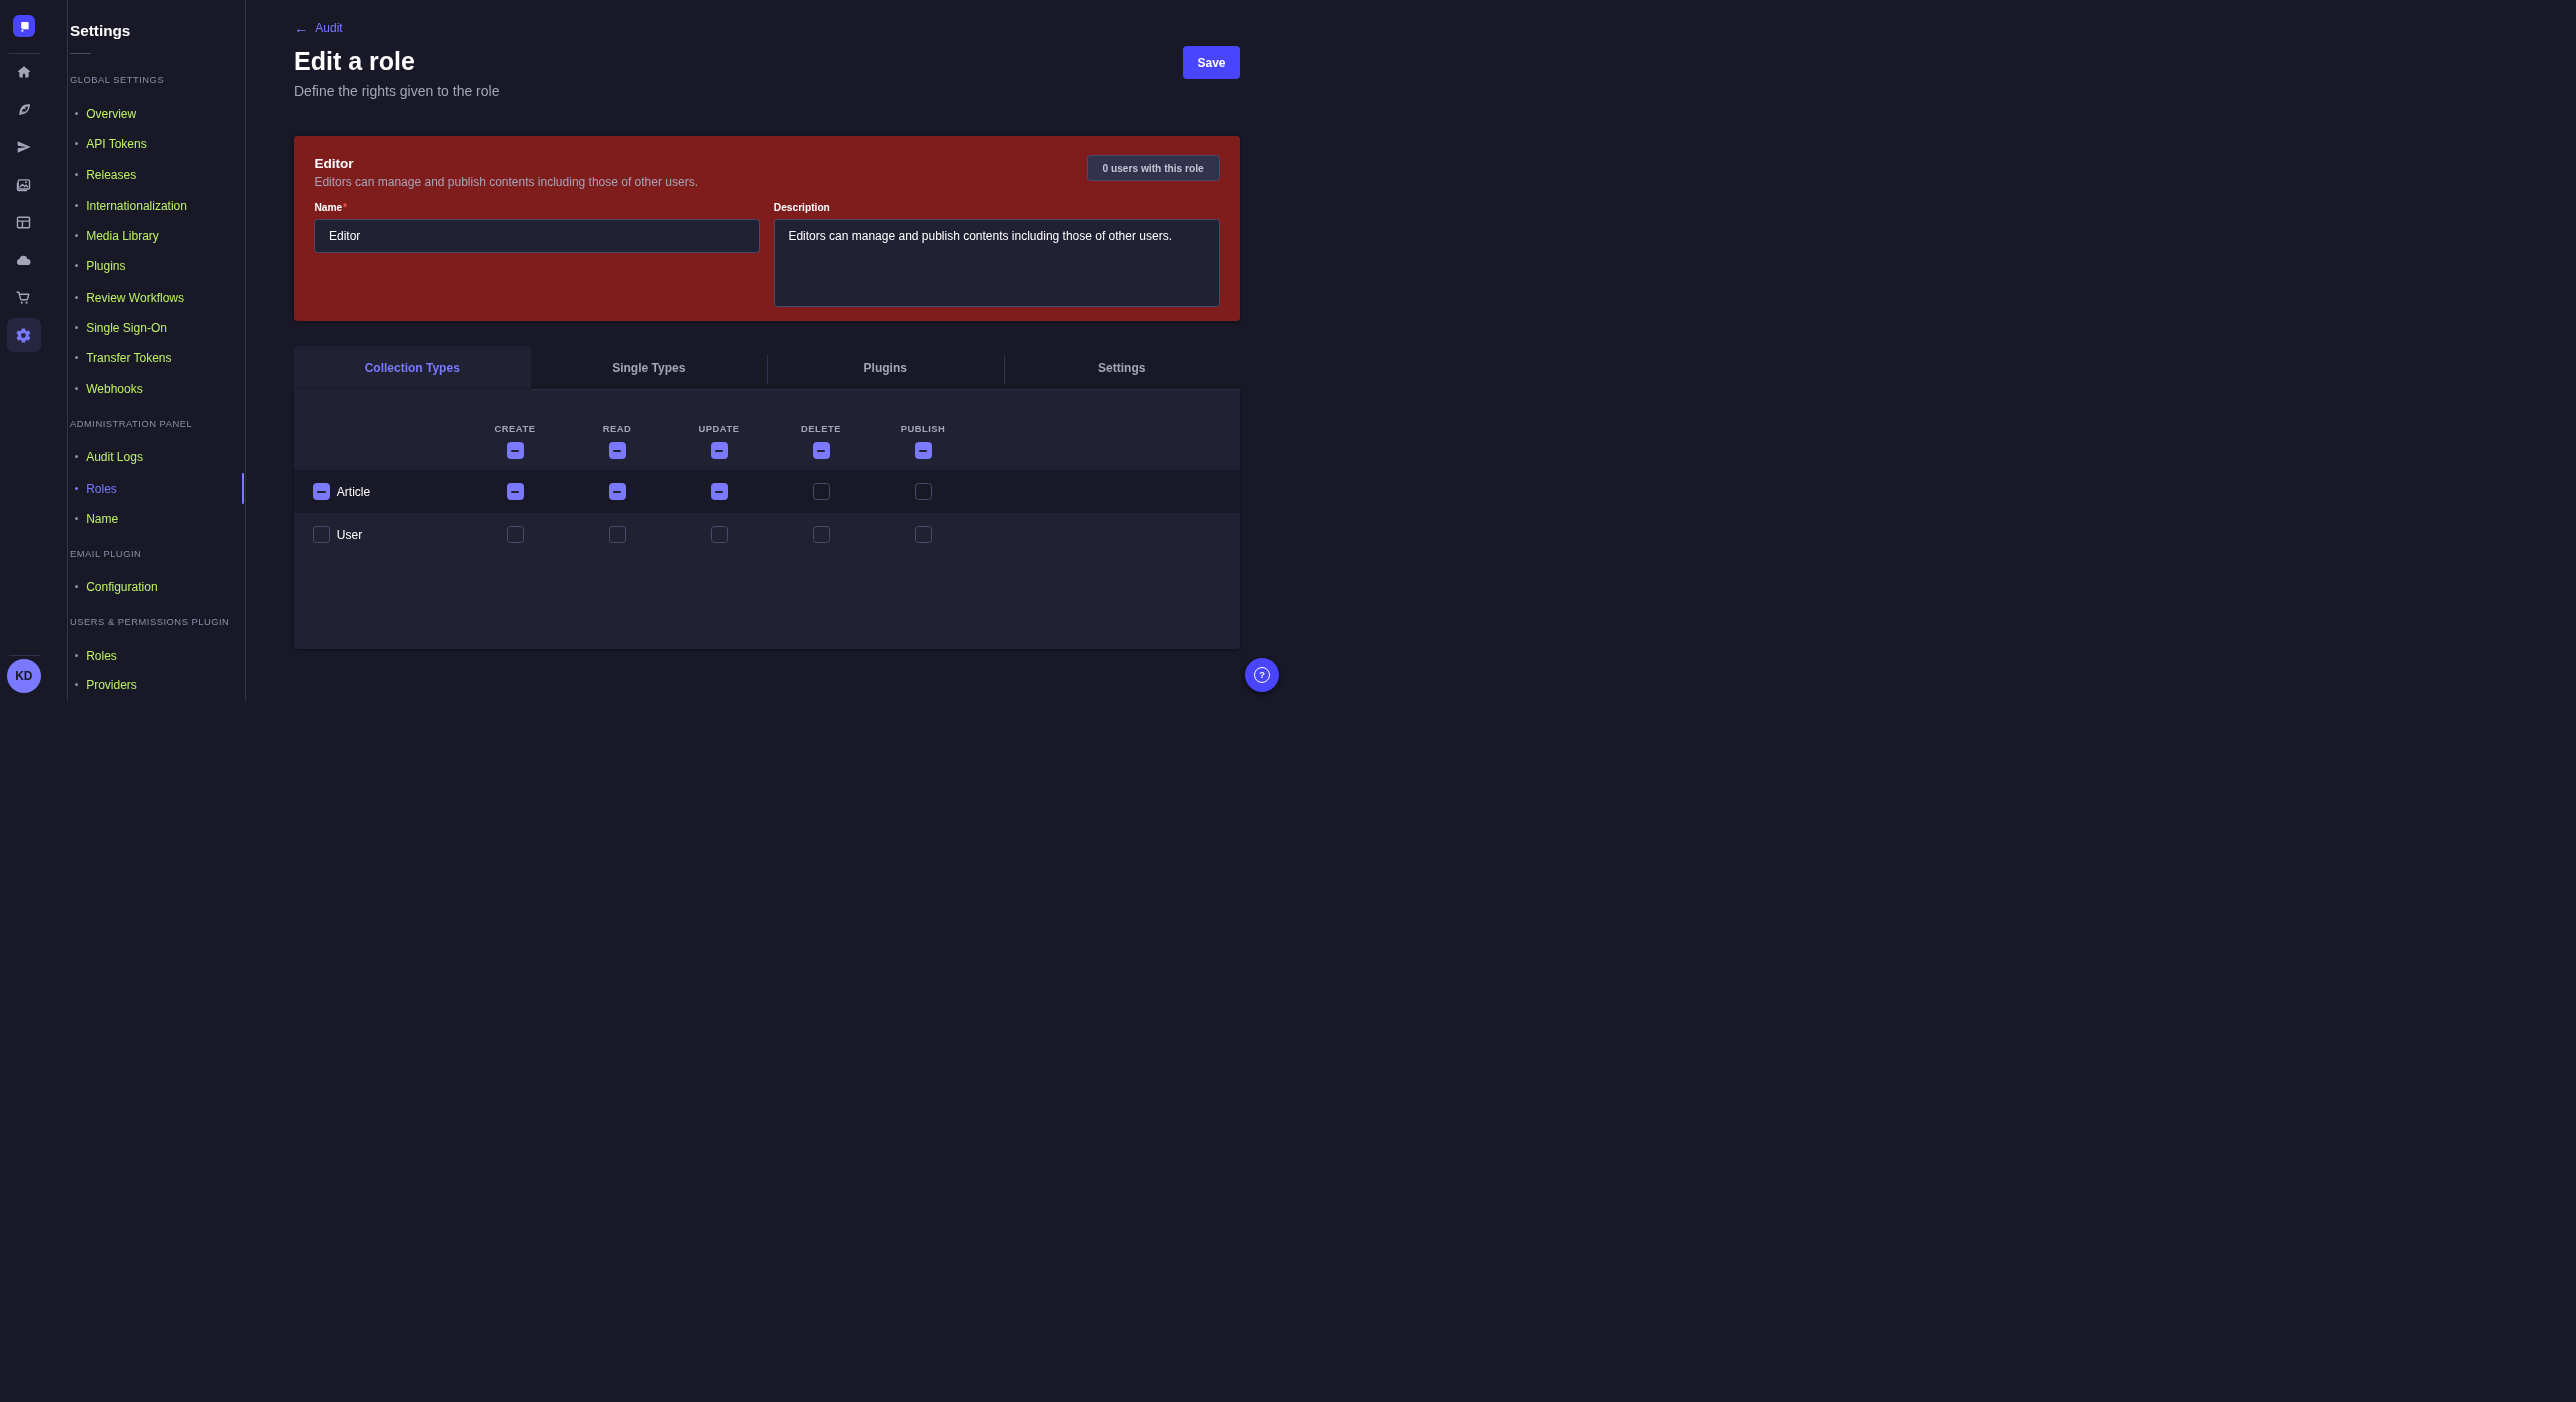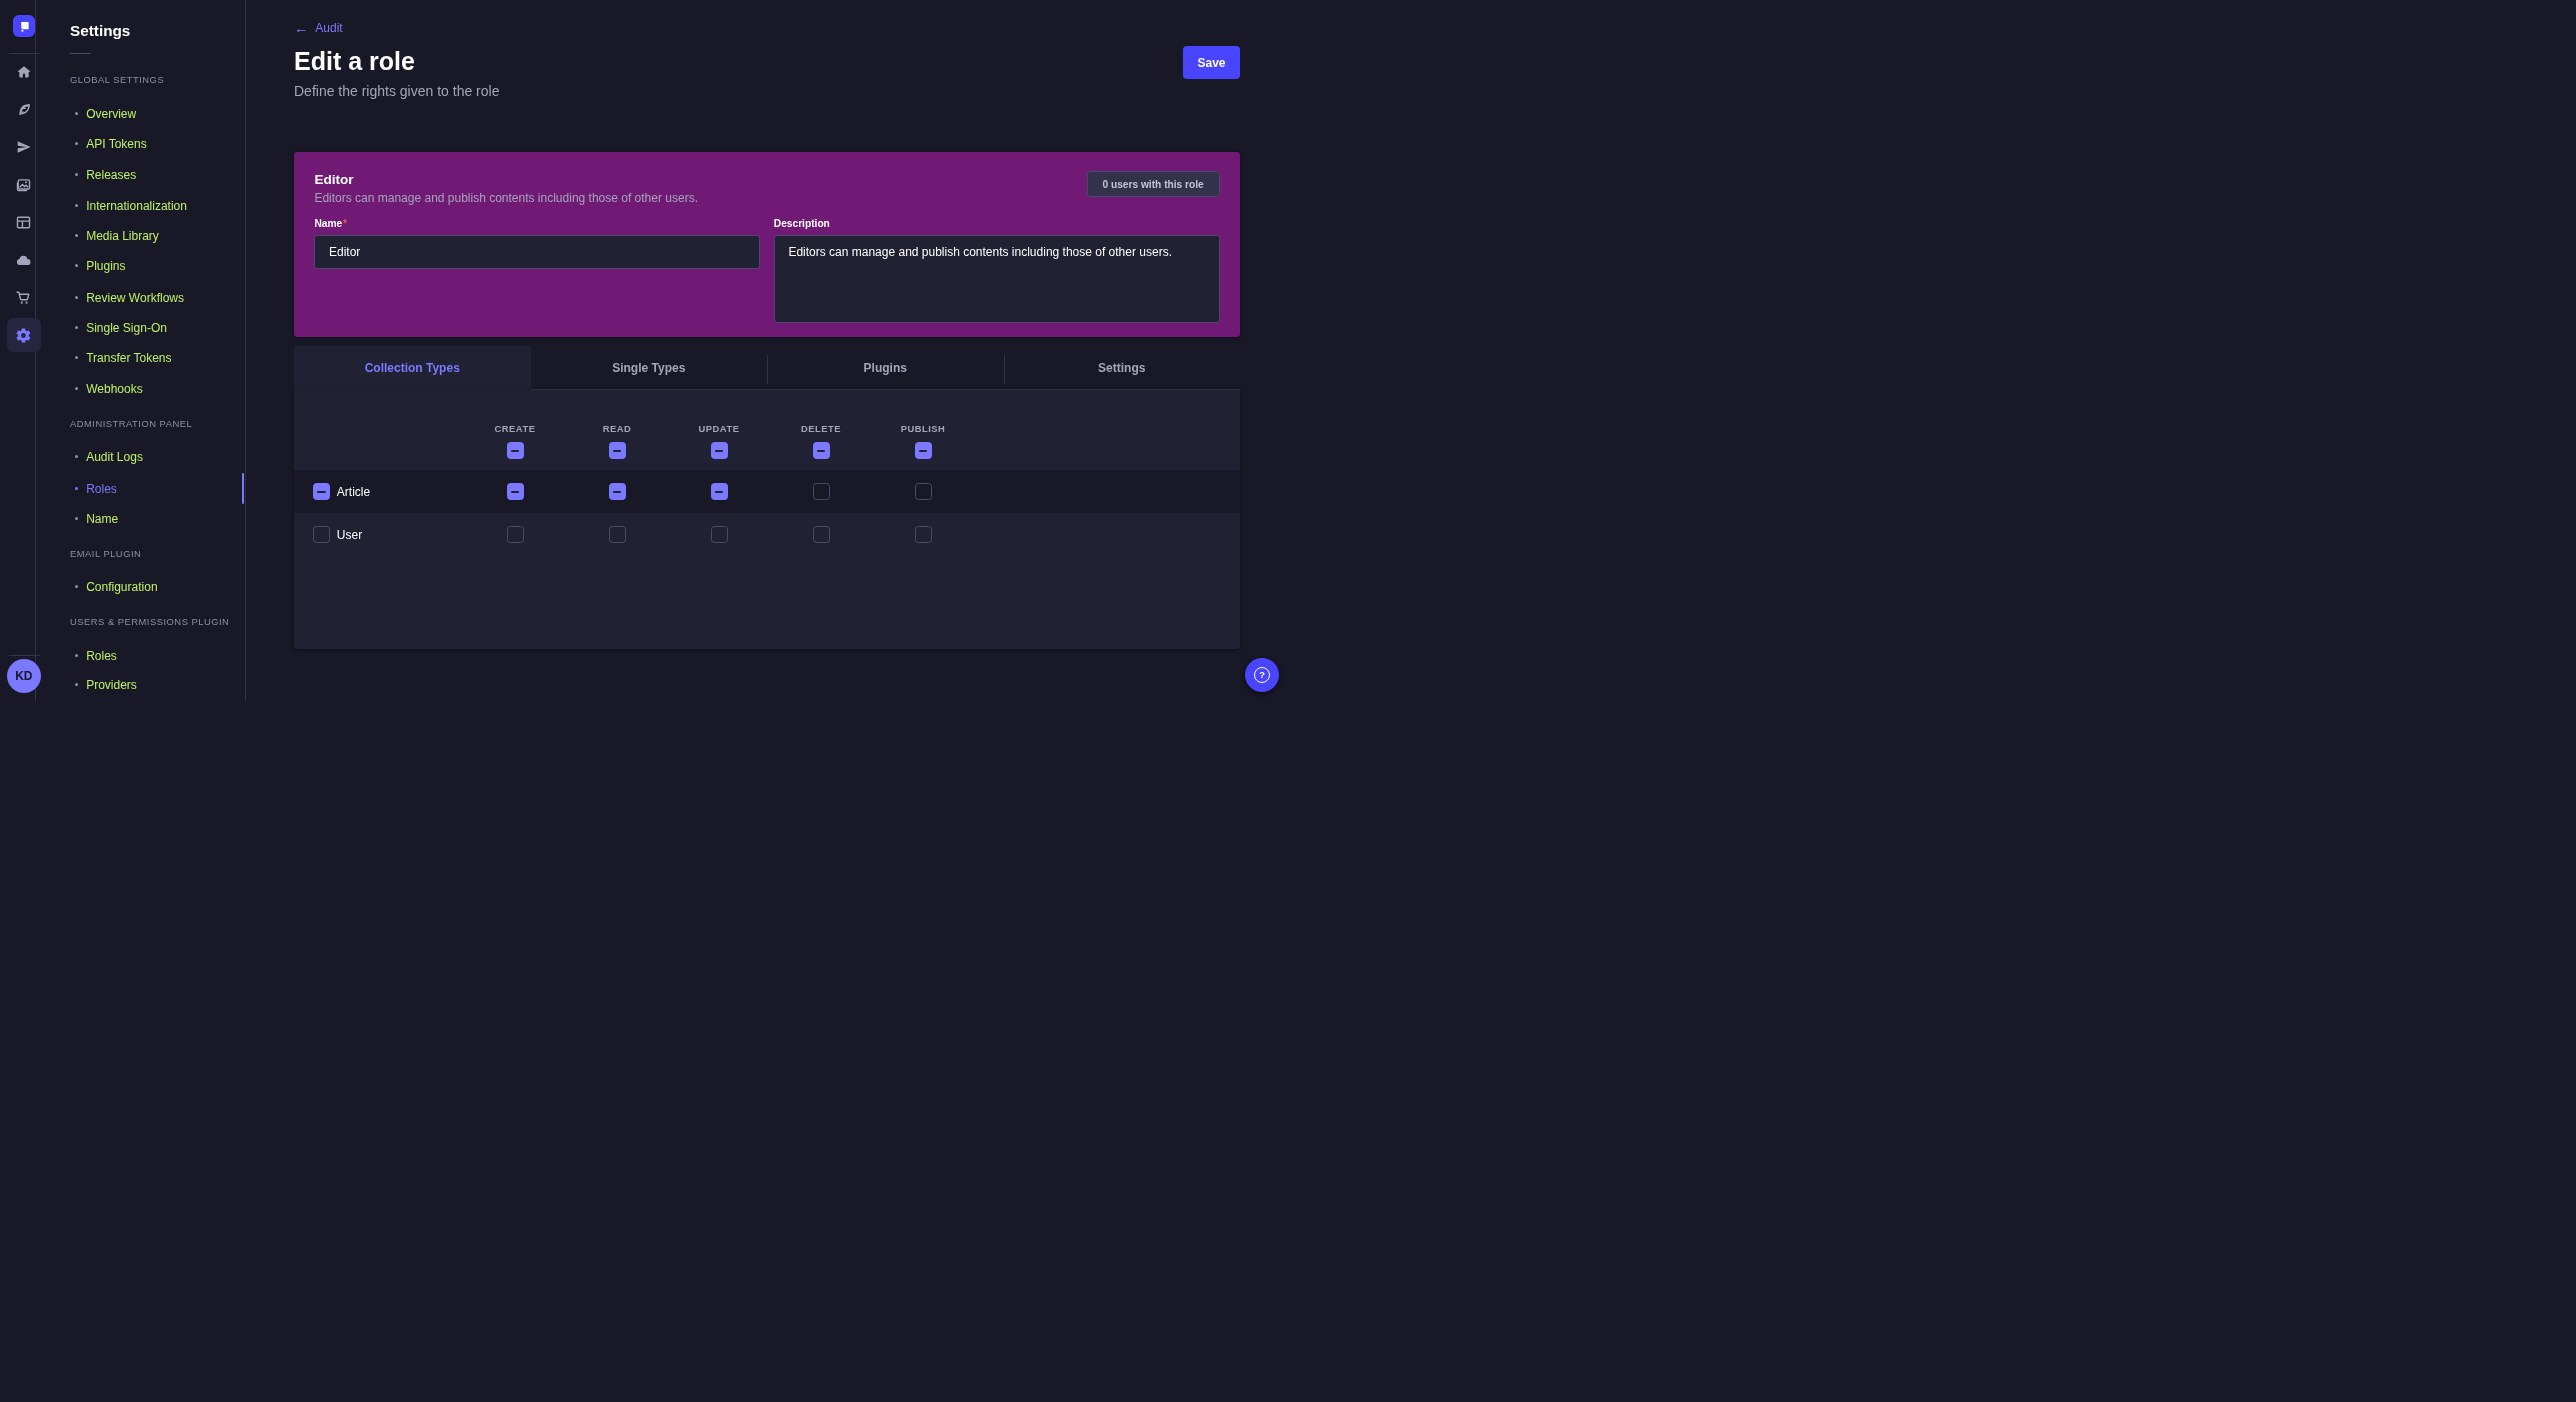--- a/index.html
+++ b/index.html
@@ -5,21 +5,21 @@
   * { margin:0; padding:0; box-sizing:border-box; }
   html,body { width:1288px; height:701px; overflow:hidden; }
   body {
     font-family:"Liberation Sans","DejaVu Sans",sans-serif;
     background:#181826; color:#ffffff;
     -webkit-font-smoothing:antialiased;
   }
   .app { position:relative; width:1288px; height:701px; background:#181826; }
 
   
-  .rail { position:absolute; left:0; top:0; width:36px; height:701px;
+  .rail { position:absolute; left:0; top:0; width:68px; height:701px;
           background:#181826; border-right:0.9px solid #32324d; z-index:5; }
   .logo-btn { position:absolute; left:12.8px; top:15.3px; width:22px; height:22px;
               border-radius:6px; background:#4945ff; display:flex; align-items:center; justify-content:center; }
   .rail-divider { position:absolute; left:8.5px; width:31px; height:0.9px; background:#32324d; }
   .rail-btn { position:absolute; left:6.8px; width:34px; height:34px; border-radius:6.8px;
               display:flex; align-items:center; justify-content:center; }
   .rail-btn svg { display:block; }
   .rail-btn.active { background:#262640; }
   .avatar { position:absolute; left:6.8px; top:659px; width:34px; height:34px; border-radius:50%;
             background:#7b79ff; color:#181826; font-weight:bold; font-size:12px;
@@ -47,22 +47,22 @@
   .back-arrow { font-size:14.5px; line-height:12px; }
   .page-title { position:absolute; left:48px; top:47px; font-size:25px; font-weight:bold; color:#ffffff; }
   .page-subtitle { position:absolute; left:48px; top:83px; font-size:14px; color:#a5a5ba; }
   .save-btn { position:absolute; right:48px; top:46px; width:57px; height:33px;
               background:#4945ff; border:0.9px solid #4945ff; border-radius:3.4px;
               color:#ffffff; font-size:12px; font-weight:bold;
               display:flex; align-items:center; justify-content:center; cursor:pointer;
               font-family:inherit; }
 
   
-  .role-card { position:absolute; left:48px; top:152px; width:946px; height:185px;
-               background:#701a75; border-radius:3.4px; padding:19px 20.4px 17px 20.4px;
+  .role-card { position:absolute; left:48px; top:136px; width:946px; height:185px;
+               background:#7f1d1d; border-radius:3.4px; padding:19px 20.4px 17px 20.4px;
                box-shadow:0 0.9px 3.4px rgba(0,0,0,.35); }
   .card-head { display:flex; justify-content:space-between; align-items:flex-start; }
   .card-title { font-size:13.6px; font-weight:bold; color:#ffffff; line-height:17px; }
   .card-subtitle { font-size:12px; color:#a5a5ba; line-height:15.3px; margin-top:2.6px; }
   .users-badge { width:133px; height:26.4px; background:#32324d; border:0.9px solid #4a4a6a;
                  border-radius:3.4px; color:#c4c4d4; font-size:10.2px; font-weight:bold;
                  display:flex; align-items:center; justify-content:center; flex:none; cursor:default; }
   .fields { display:grid; grid-template-columns:1fr 1fr; column-gap:13.6px; margin-top:12px; }
   .field-label { font-size:10.2px; font-weight:bold; color:#ffffff; line-height:12.8px; margin-bottom:4.3px; }
   .req { color:#ee5e52; margin-left:0.9px; }

